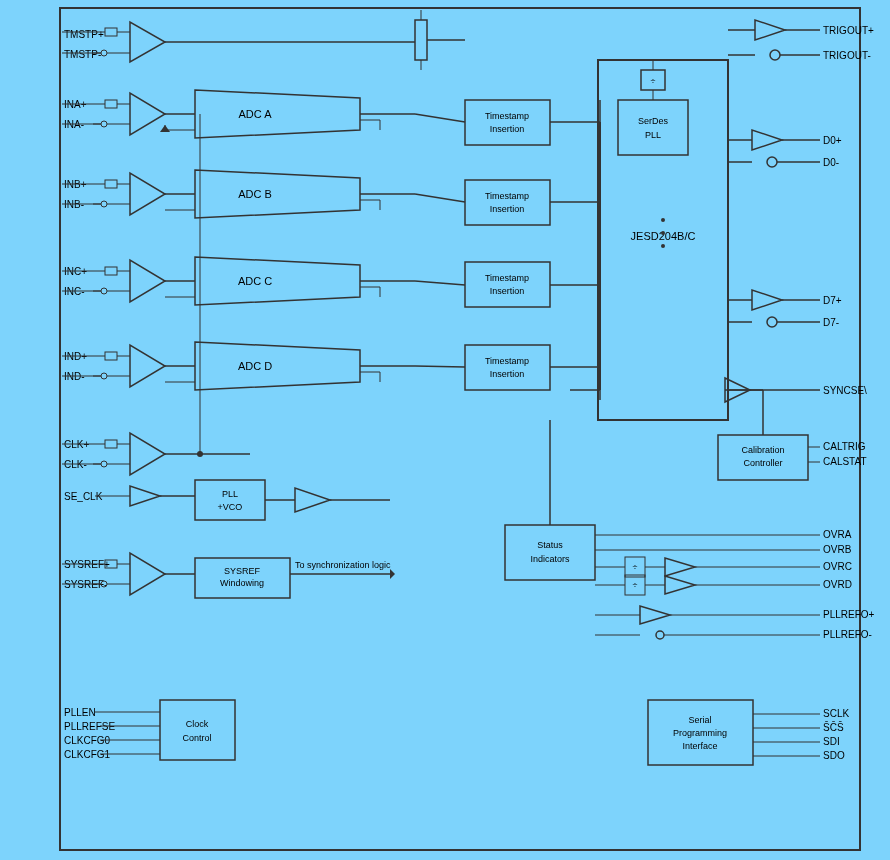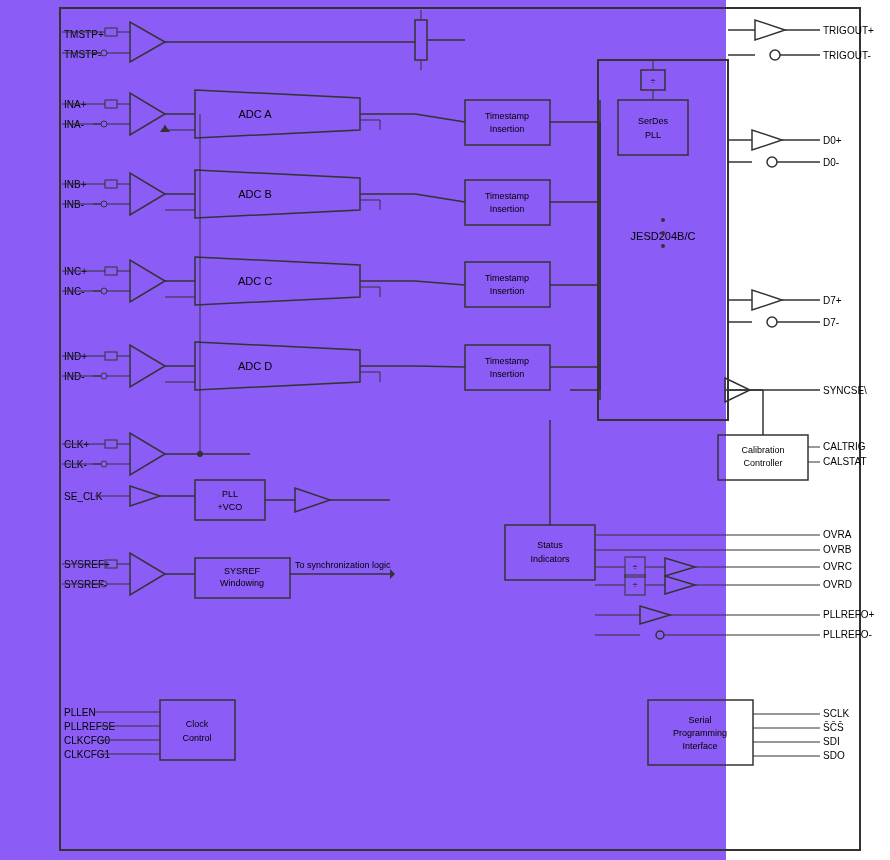--- a/index.html
+++ b/index.html
@@ -5,24 +5,24 @@
     * { box-sizing: border-box; margin: 0; padding: 0; }
     body {
       background: #fff;
       font-family: Arial, sans-serif;
       font-size: 11px;
       width: 890px;
       height: 860px;
       overflow: hidden;
     }
     .diagram-container {
-      width: 726px;
+      width: 890px;
       height: 860px;
       position: relative;
-      background: #8b5cf6;
+      background: #7dd3fc;
     }
     svg {
       position: absolute;
       top: 0; left: 0;
       width: 890px;
       height: 860px;
     }
     
   </style>
 </head>

